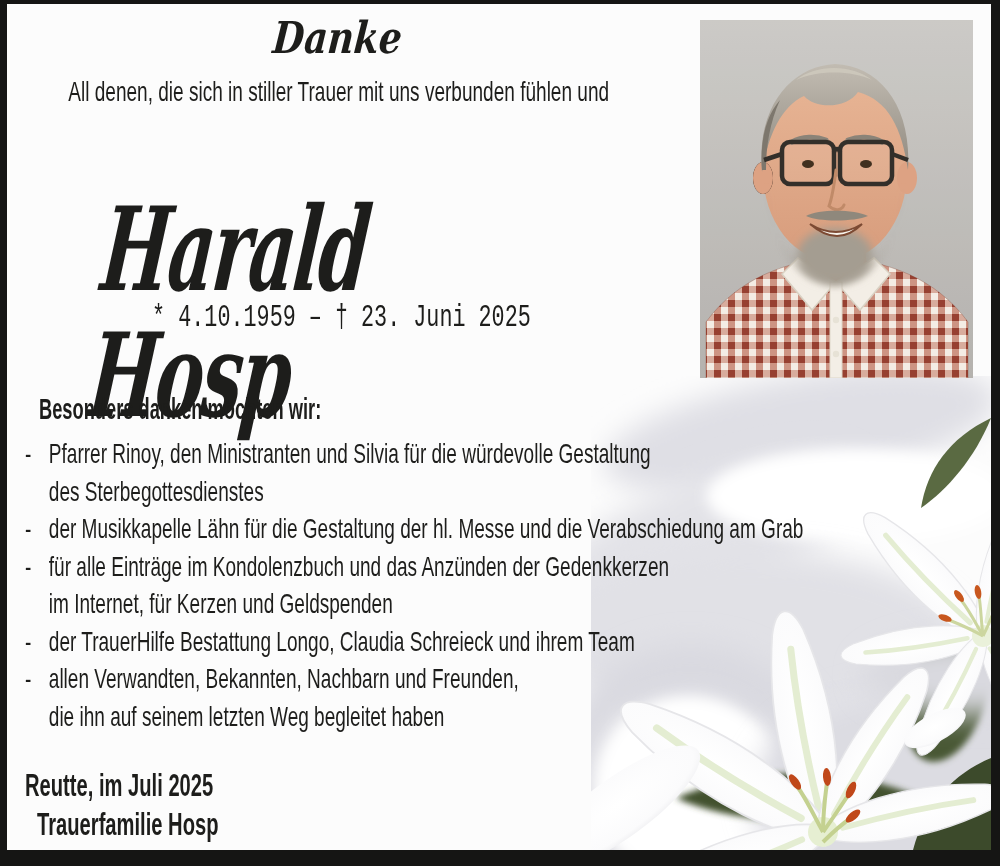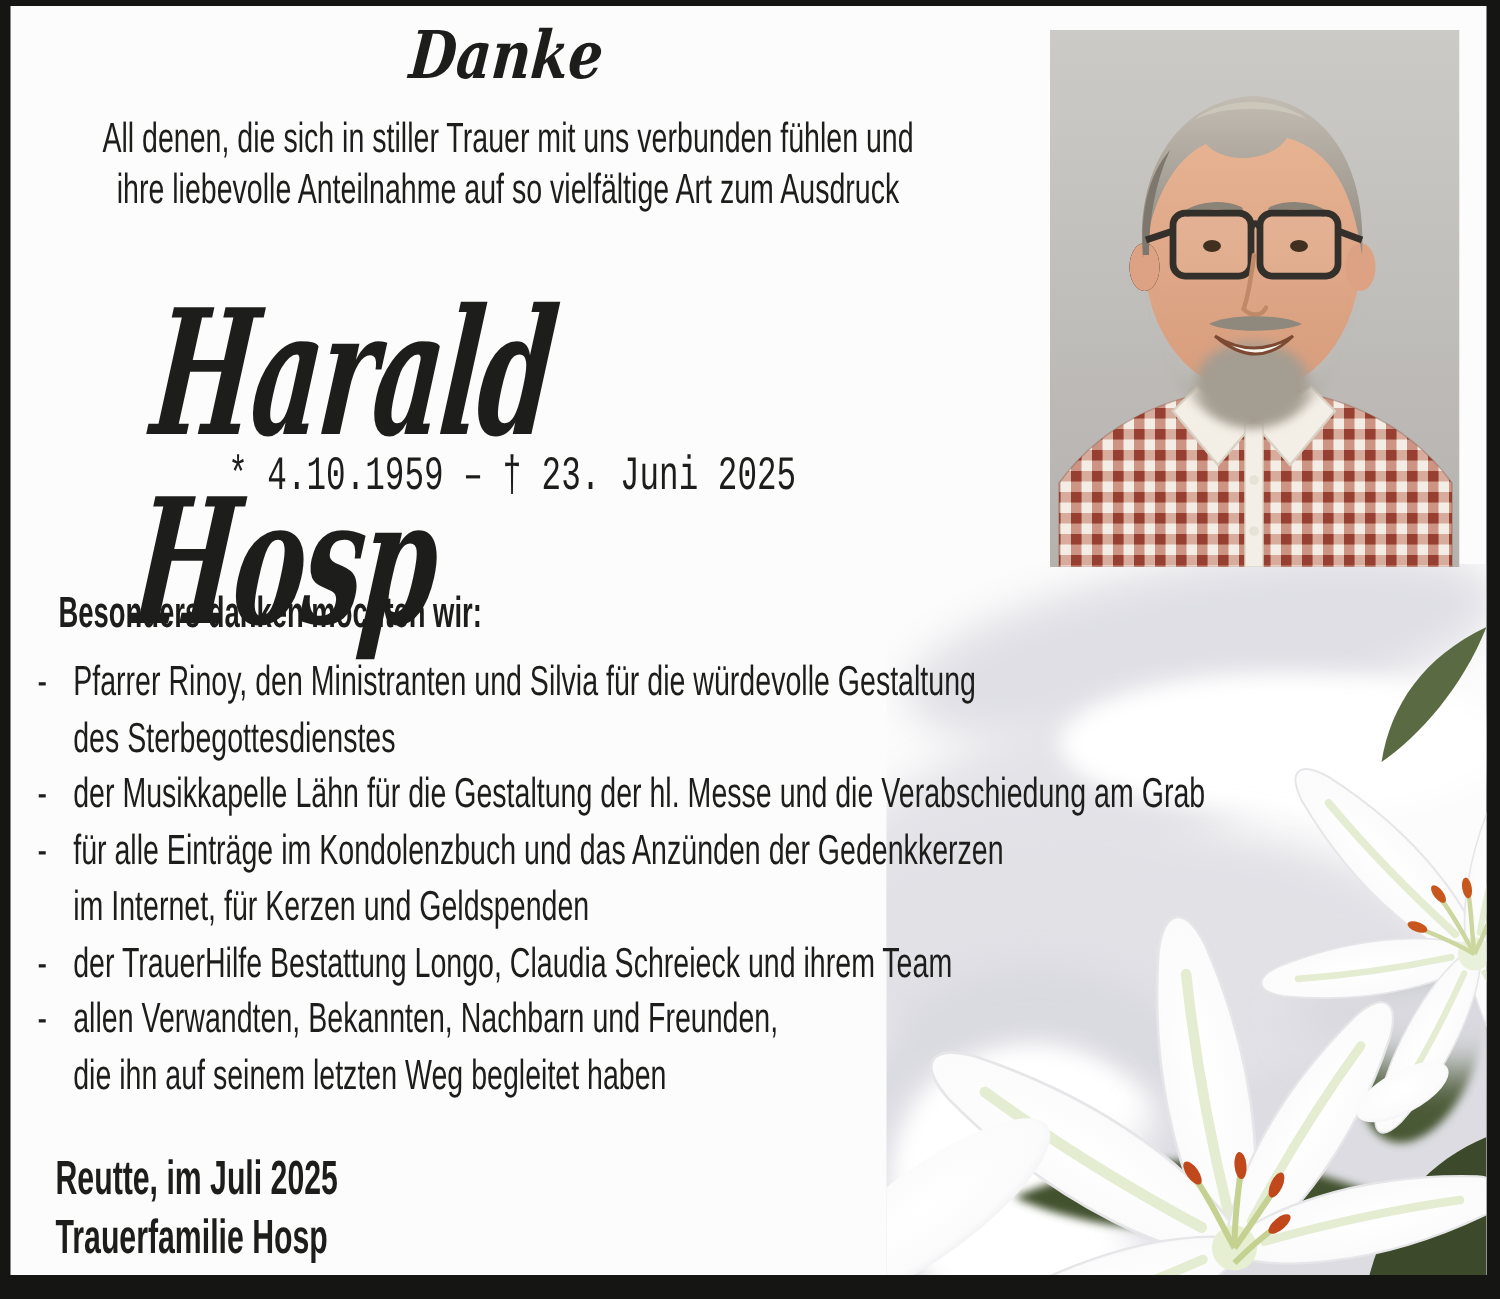--- a/index.html
+++ b/index.html
@@ -24,21 +24,21 @@
   .danke .inner{display:inline-block;transform:scaleX(0.82) skewX(-6deg);}
   .intro{position:absolute;top:71px;left:2px;width:660px;font-size:28px;line-height:34px;}
   .intro .line{height:34px;}
   .name{position:absolute;top:182px;left:-30px;width:662px;height:132px;font-size:116px;line-height:126px;}
   .name .inner{display:inline-block;transform:scaleX(0.62) skewX(-9deg);letter-spacing:-3px;}
   .dates{position:absolute;top:299px;left:0;width:668px;font-size:32px;line-height:30px;font-family:Liberation Mono, monospace;}
   .heading{position:absolute;top:389px;left:32px;font-size:29px;font-weight:bold;line-height:32px;}
   .list{position:absolute;top:431px;left:18px;width:960px;font-size:28px;}
   .lrow{display:flex;height:37.5px;line-height:37.5px;transform:scaleX(0.68);transform-origin:0 50%;white-space:nowrap;}
   .lrow .dash{flex:none;width:35px;}
-  .footer1{position:absolute;top:762px;left:18px;font-size:32px;font-weight:bold;line-height:38px;margin-left:12px;}
+  .footer1{position:absolute;top:762px;left:18px;font-size:32px;font-weight:bold;line-height:38px;}
   .footer2{position:absolute;top:801px;left:18px;font-size:32px;font-weight:bold;line-height:38px;margin-left:12px;}
   .photo{position:absolute;left:693px;top:16px;width:273px;height:358px;z-index:2;}
   .lilies{position:absolute;left:584px;top:372px;width:400px;height:474px;z-index:1;}
 </style>
 </head>
 <body>
 
 <div class="card">
 
   <svg class="lilies" viewBox="0 0 400 474" aria-hidden="true">
@@ -200,23 +200,20 @@
   </svg>
 
   <div class="txt danke script centerline">
     <span class="inner">Danke</span>
   </div>
 
   <div class="txt intro">
     <div class="line centerline">
         <span class="cx">All denen, die sich in stiller Trauer mit uns verbunden fühlen und</span>
       </div>
-    <div class="line centerline">
-        <span class="cx">ihre liebevolle Anteilnahme auf so vielfältige Art zum Ausdruck</span>
-      </div>
   </div>
 
   <div class="txt name script centerline">
     <span class="inner">Harald Hosp</span>
   </div>
 
   <div class="txt dates centerline">
     <span class="cx">* 4.10.1959 – † 23. Juni 2025</span>
   </div>
 

